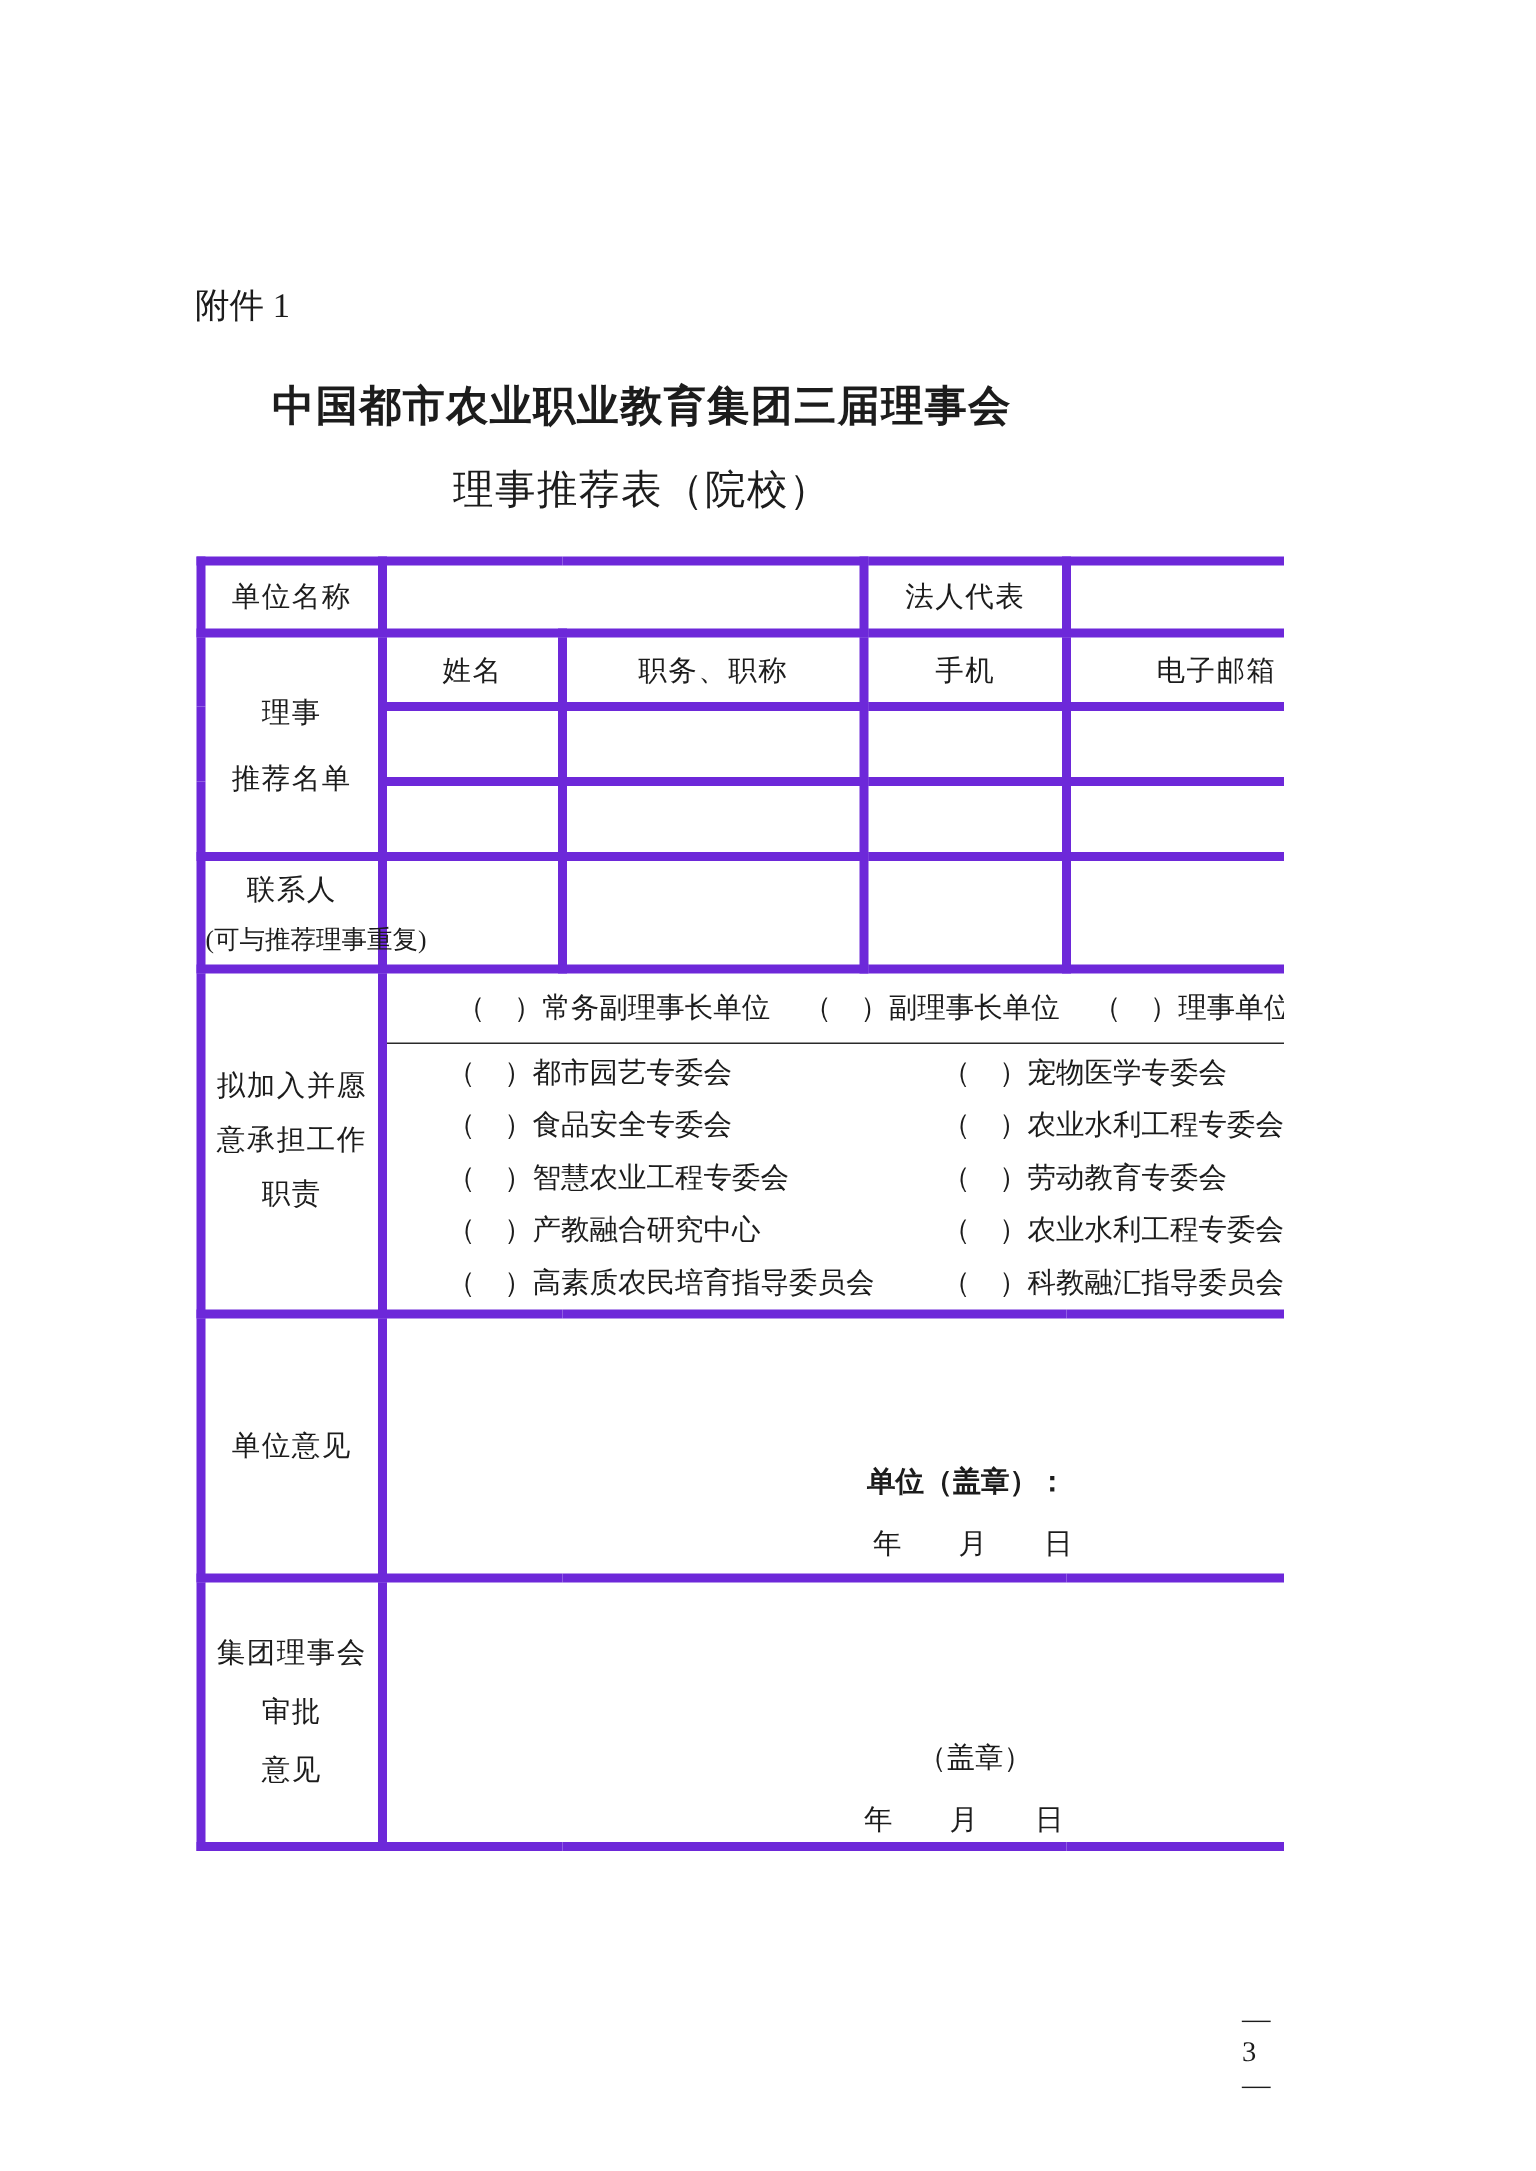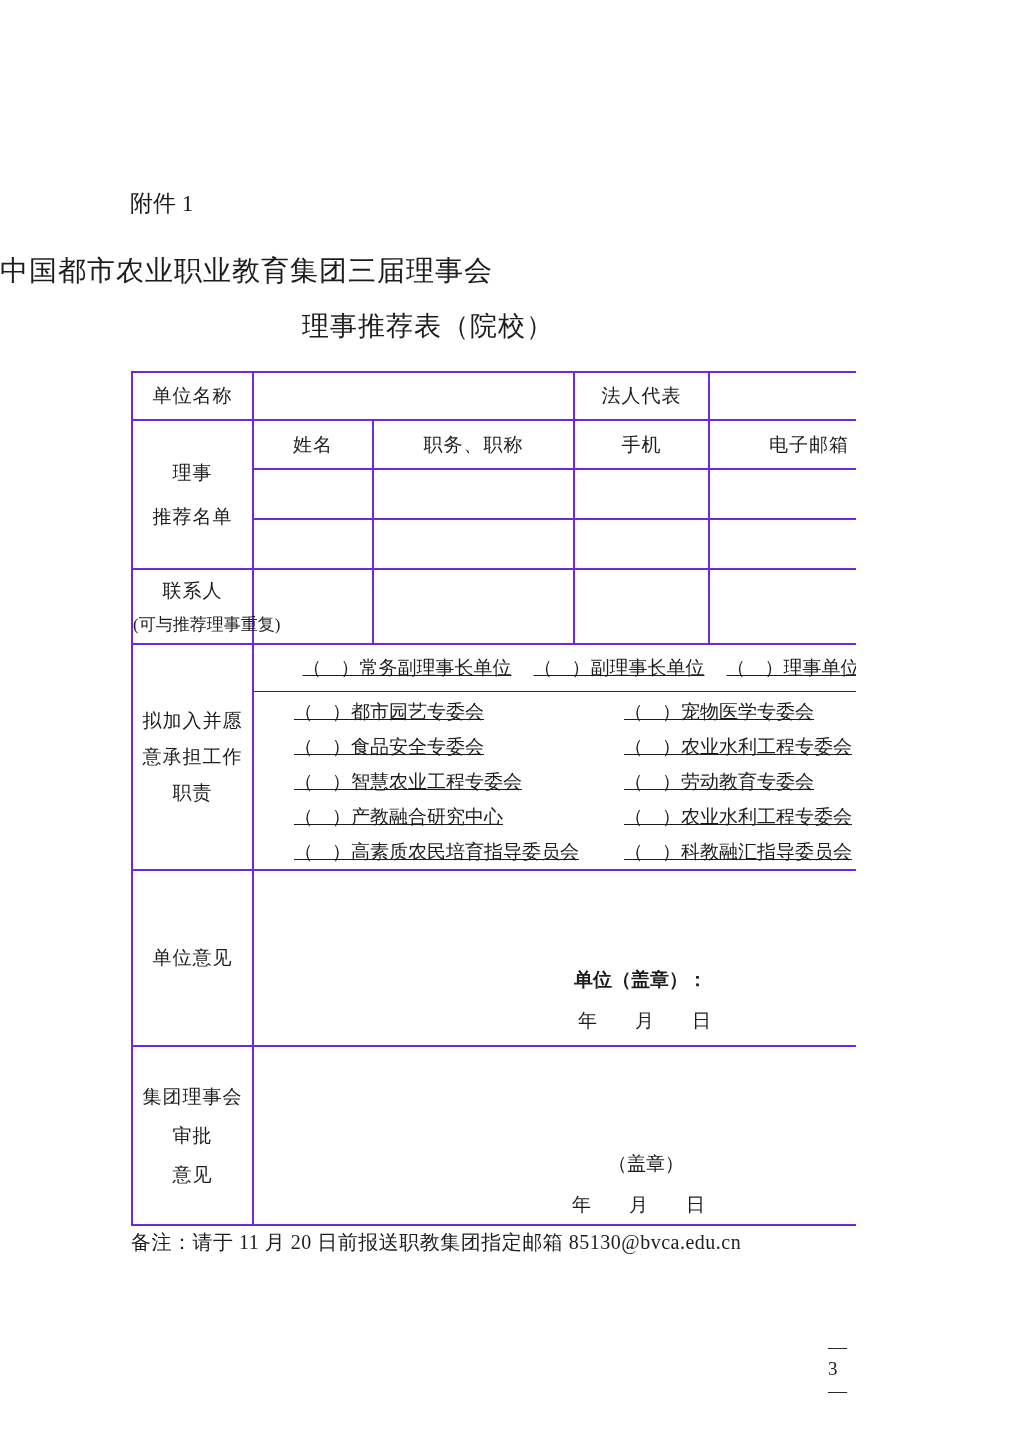--- a/index.html
+++ b/index.html
@@ -17,22 +17,23 @@
     position: absolute;
     left: 130px;
     top: 188px;
     font-size: 23px;
   }
   .title1 {
     position: absolute;
     left: 0;
     top: 252px;
     width: 100%;
+    text-align: center;
     font-size: 28px;
-    font-weight: normal;
+    font-weight: bold;
     letter-spacing: 1px;
   }
   .title2 {
     position: absolute;
     left: 0;
     top: 308px;
     width: 100%;
     text-align: center;
     font-size: 27px;
     font-weight: normal;
@@ -41,21 +42,21 @@
   table.form {
     position: absolute;
     left: 131px;
     top: 371px;
     width: 777px;
     border-collapse: collapse;
     table-layout: fixed;
     border: 2px solid #2a2a2a;
   }
   table.form td {
-    border: 2px solid #6d28d9;
+    border: 6px solid #6d28d9;
     font-size: 19px;
     vertical-align: middle;
     text-align: center;
     padding: 0;
     margin-left: 11px;
   }
   tr.r1 { height: 48px; }
   tr.r2 { height: 49px; }
   tr.r3 { height: 50px; }
   tr.r4 { height: 50px; }
@@ -66,21 +67,21 @@
   .lbl { letter-spacing: 1px; }
   .two-line div + div { margin-top: 18px; }
   .contact-sub {
     font-size: 17px;
     margin-top: 9px;
     letter-spacing: 0;
     white-space: nowrap;
   }
   .duty-label div { line-height: 36px; }
   .approval-label div { line-height: 39px; }
-  .duty-body { vertical-align: top !important; text-decoration: underline; }
+  .duty-body { vertical-align: top !important; }
   .leader-row {
     height: 47px;
     border-bottom: 1px solid #2a2a2a;
     display: flex;
     align-items: center;
     justify-content: center;
     gap: 22px;
     font-size: 19px;
   }
   .options-grid {
@@ -208,16 +209,15 @@
           <div>意见</div>
         </td>
         <td colspan="4" class="rel">
           <div class="appr-seal">（盖章）</div>
           <div class="appr-date">年　　月　　日</div>
         </td>
       </tr>
     </tbody>
   </table>
 
-  <div class="footnote">备注：请于 11 月 20 日前报送职教集团指定邮箱 85130@bvca.edu.cn</div>
   <div class="pagenum">— 3 —</div>
 
 </div>
 
 </body></html>

